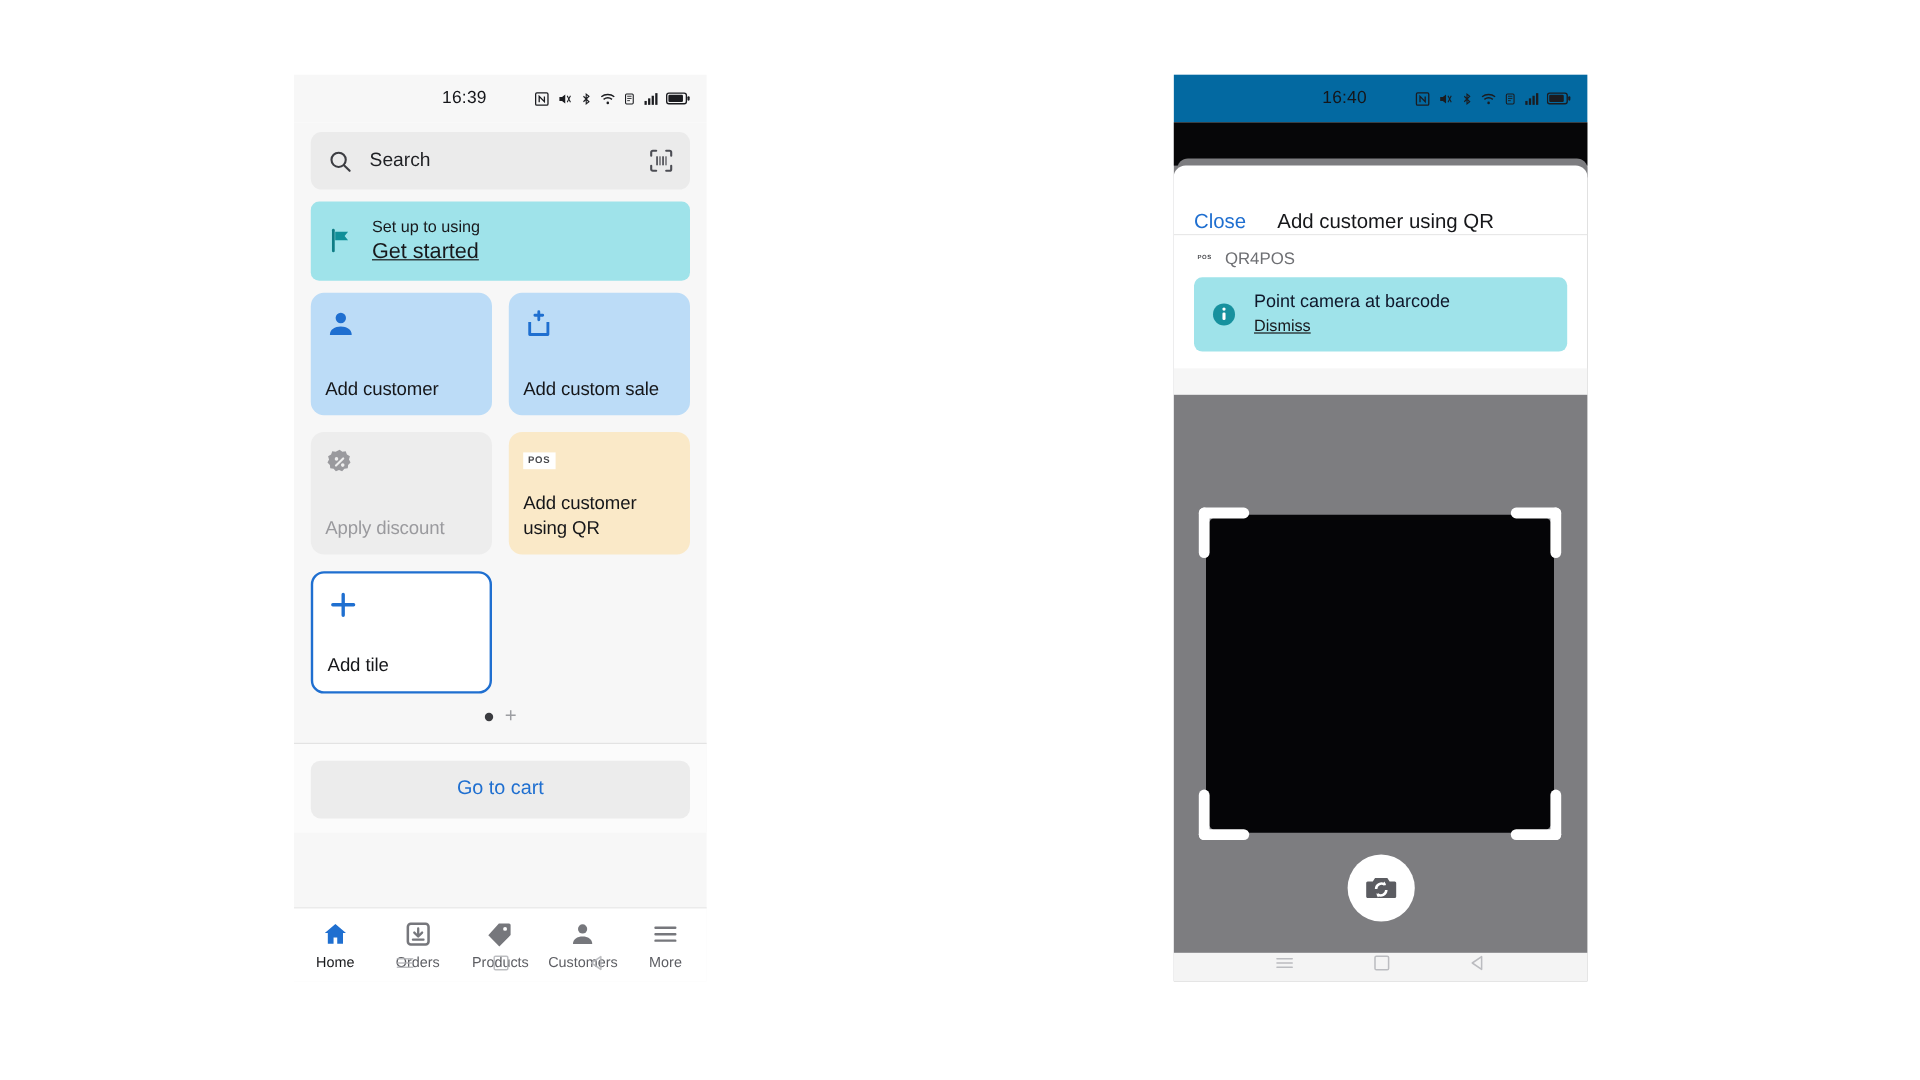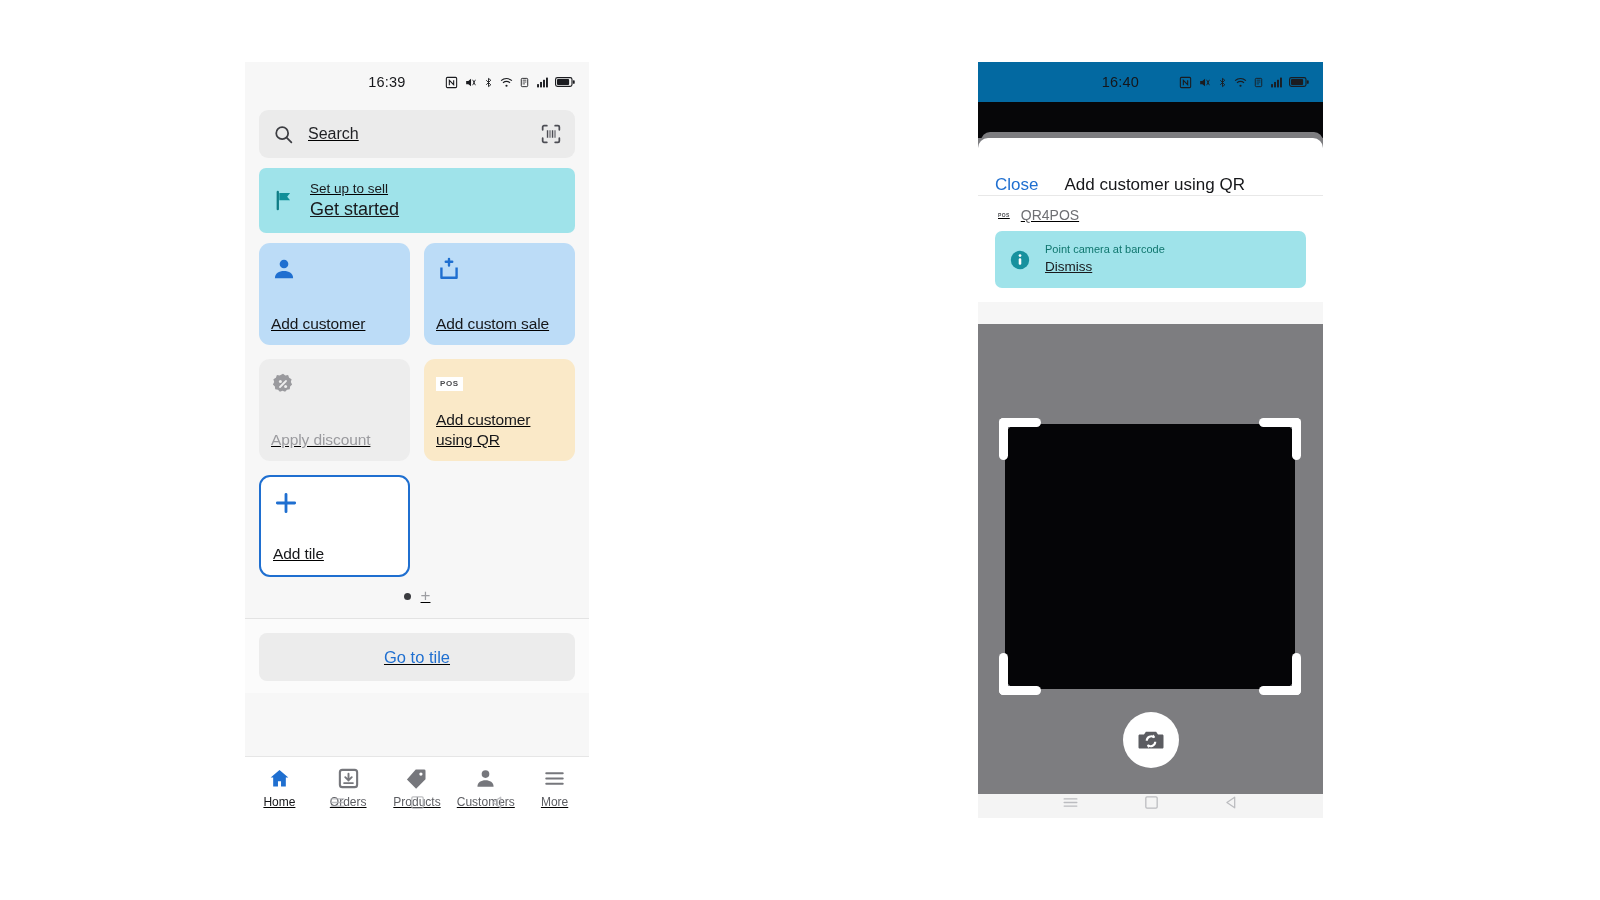--- a/index.html
+++ b/index.html
@@ -30,21 +30,21 @@
   #phone-left .sb-time { text-indent: -60px; }
   #phone-right .sb-time { text-indent: -60px; }
   .sb-icons {
     margin-left: auto; display: flex; align-items: center; gap: 5px;
     position: relative; z-index: 2;
   }
   .sb-ico { display: block; }
 
   
   .screen-left {
-    background: #f7f7f7; height: 716px; display: flex; flex-direction: column; text-decoration: underline;
+    background: #f7f7f7; height: 716px; display: flex; flex-direction: column;
   }
   .search-wrap { padding: 8px 14px 0 14px; }
   .search-bar {
     height: 48px; background: #ebebeb; border-radius: 9px;
     display: flex; align-items: center; padding: 0 14px; gap: 14px;
   }
   .search-text { font-size: 16px; color: #1f2024; flex: 1; }
 
   .banner-wrap { padding: 10px 14px 0 14px; }
   .banner {
@@ -136,35 +136,34 @@
   .sheet-head {
     height: 58px; display: flex; align-items: flex-end; gap: 26px;
     padding: 0 17px; border-bottom: 1px solid #e8e8e8;
     margin: 0 0 0 0;
   }
   .sheet-close { font-size: 17px; color: #1f6fd0; }
   .sheet-title { font-size: 17px; color: #16171a; }
   .app-row {
     display: flex; align-items: center; gap: 10px;
     padding: 11px 17px 8px 19px;
-    text-decoration: underline;
   }
   .app-name { font-size: 14px; color: #6e6f73; }
   .pos-badge-sm {
     font-size: 5px; font-weight: 700; color: #4a4b4f;
     letter-spacing: .4px; line-height: 1;
     background: #ffffff; padding: 1px 1px;
   }
   .info-wrap { padding: 0 17px 0 17px; }
   .info-banner {
     background: #9fe3ea; border-radius: 7px; min-height: 52px;
     display: flex; align-items: center; gap: 14px; padding: 11px 14px;
   }
   .info-txt { line-height: 1.3; }
-  .info-title { font-size: 11px; color: #0f766e; }
+  .info-title { font-size: 15px; color: #0f172a; }
   .info-link { font-size: 13.5px; color: #18191c; text-decoration: underline; display: inline-block; }
   .cam-spacer { height: 22px; background: #f6f6f6; margin-top: 14px; }
   .camera {
     flex: 1; background: #7d7d80; position: relative; overflow: hidden;
   }
   .scan-box {
     position: absolute; left: 27px; top: 100px; width: 290px; height: 265px;
     background: #050507; border-radius: 14px;
   }
   .corner { position: absolute; width: 42px; height: 42px; }
@@ -258,21 +257,21 @@
         </div>
       </div>
 
       <div class="banner-wrap">
         <div class="banner">
           <svg width="23" height="23" viewBox="0 0 24 24">
               <path d="M5 3v18" stroke="#0f7c85" stroke-width="2.4" stroke-linecap="round"></path>
               <path d="M6.6 4.2h11.2l-3 3.8 3 3.8H6.6z" fill="#0f8f99"></path>
             </svg>
           <div class="banner-txt">
-            <div class="banner-title">Set up to sell</div>
+            <div class="banner-title">Set up to using</div>
             <a class="banner-link" href="#">Get started</a>
           </div>
         </div>
       </div>
 
       <div class="tiles">
 
         <div class="tile blue">
           <div class="tile-ico">
             <svg width="26" height="26" viewBox="0 0 24 24">
@@ -324,21 +323,21 @@
 
       </div>
 
       <div class="pager">
         <span class="pg-dot"></span>
         <span class="pg-plus">+</span>
       </div>
 
       <div class="cart-sep"></div>
       <div class="cart-wrap">
-        <div class="cart-btn">Go to tile</div>
+        <div class="cart-btn">Go to cart</div>
       </div>
 
       <div class="tabbar">
         <div class="tab active">
           <svg width="23" height="23" viewBox="0 0 24 24">
               <path d="M12 3.2L2.8 11h2.6v9.4h5v-5.6h3.2v5.6h5V11h2.6z" fill="#1f6fd0"></path>
             </svg>
           <span class="tab-label">Home</span>
         </div>
         <div class="tab">

